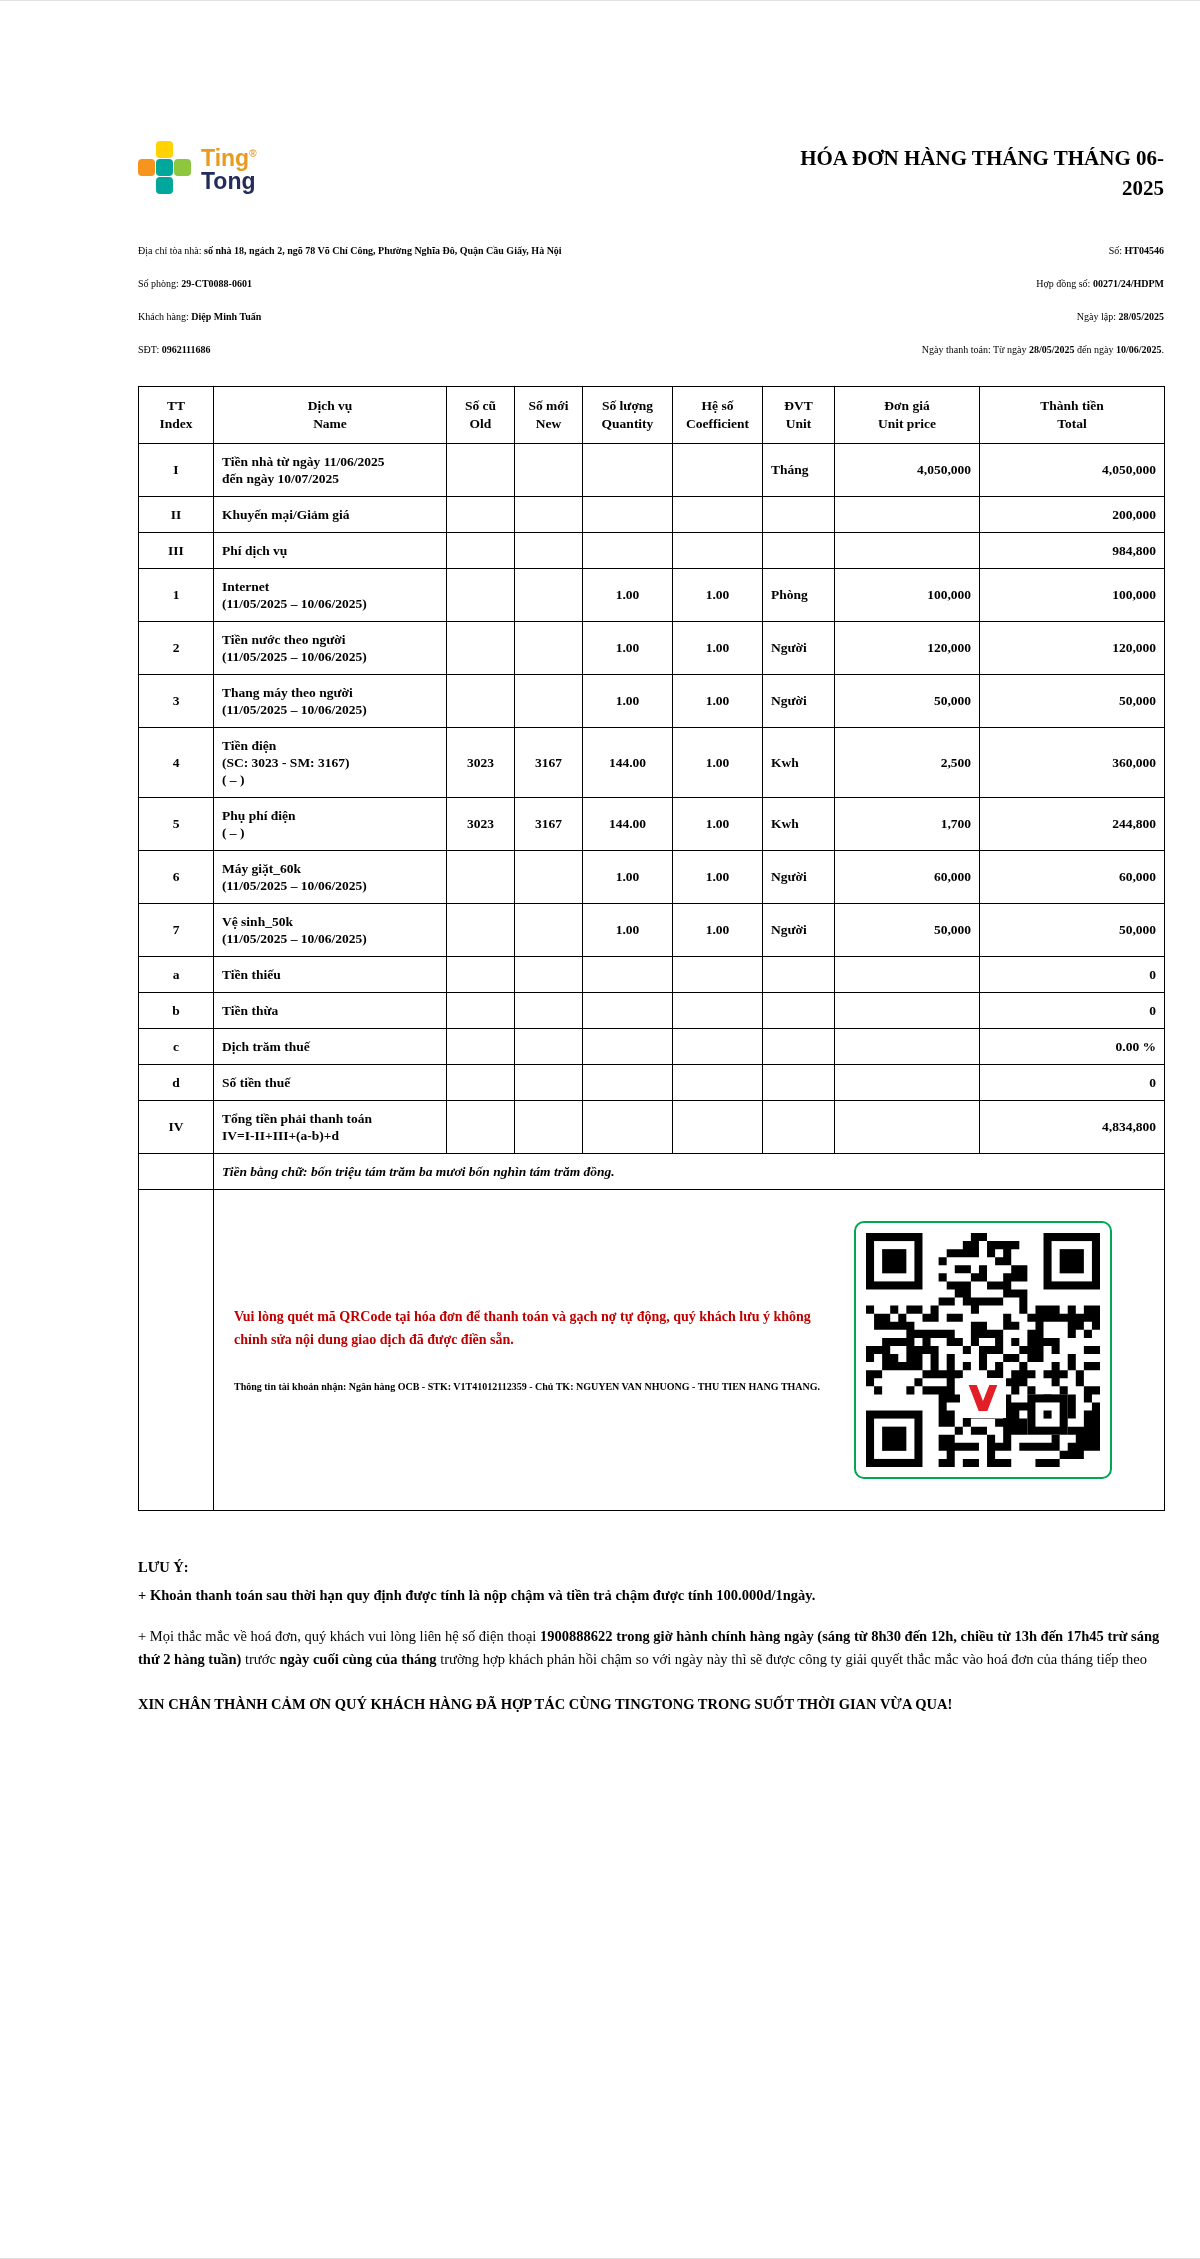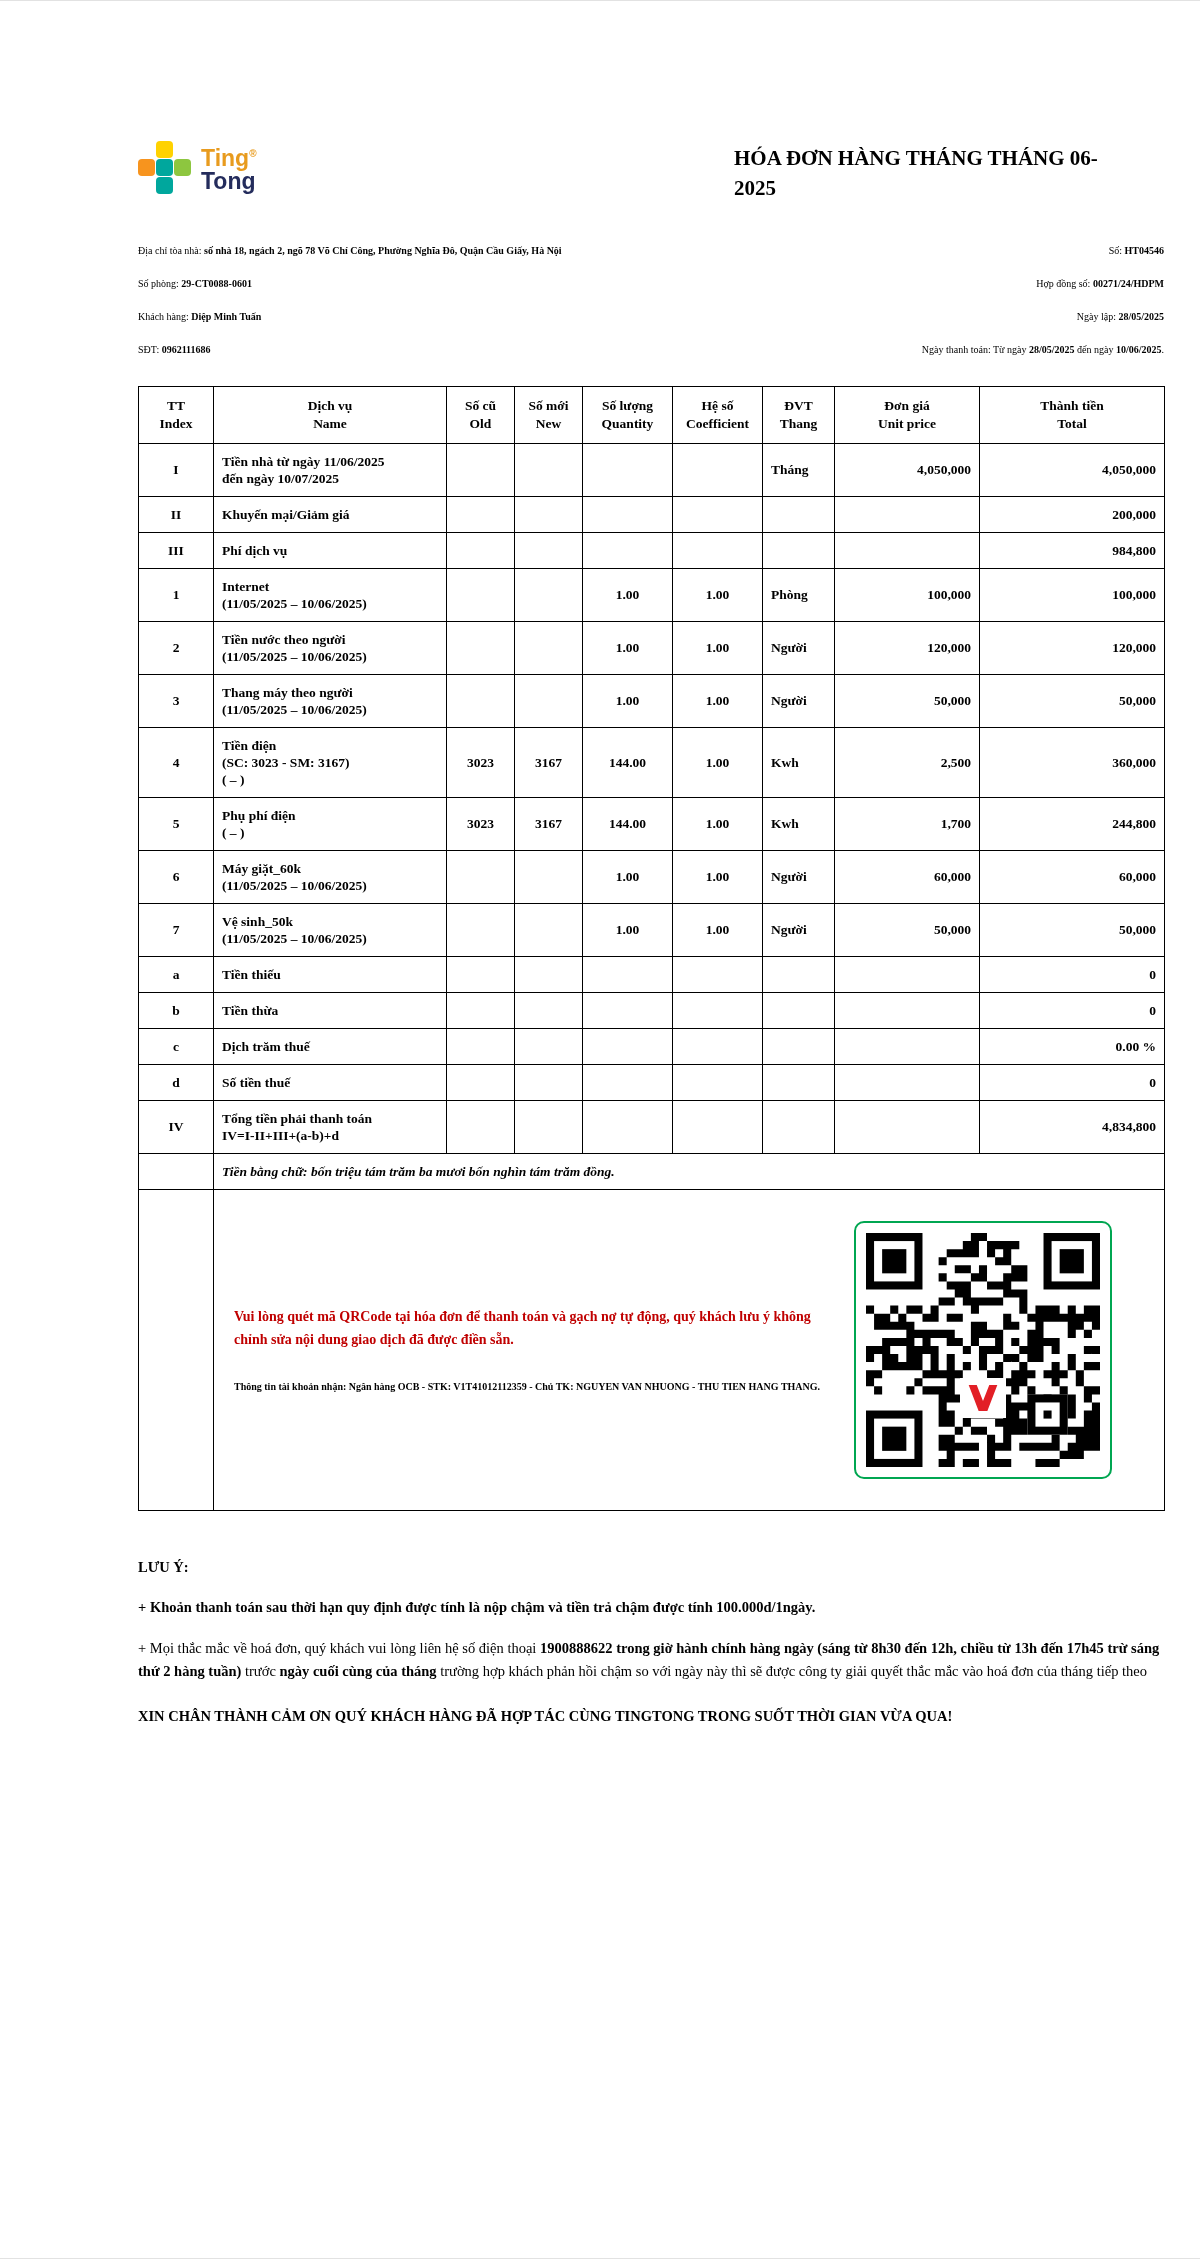--- a/index.html
+++ b/index.html
@@ -16,21 +16,21 @@
   .logo-icon span { border-radius:4px; display:block; }
   .sq-top    { grid-area:1/2; background:var(--yellow); }
   .sq-left   { grid-area:2/1; background:var(--orange); }
   .sq-center { grid-area:2/2; background:var(--teal); }
   .sq-right  { grid-area:2/3; background:var(--lime); }
   .sq-bottom { grid-area:3/2; background:var(--teal); }
   .logo-text { font-family:"Liberation Sans", sans-serif; font-weight:bold; font-size:23px; line-height:23px; }
   .ting { color:var(--gold); }
   .ting sup { font-size:10px; vertical-align:super; }
   .tong { color:var(--navy); }
-  .title { width:430px; text-align:left; font-size:21px; font-weight:bold; line-height:1.45; padding-top:2px; }
+  .title { width:430px; text-align:right; font-size:21px; font-weight:bold; line-height:1.45; padding-top:2px; }
 
   
   .info-row { display:flex; justify-content:space-between; margin-top:30px; font-size:10px; line-height:33px; }
   .info-left { width:458px; }
   .info-right { flex:1; text-align:right; }
   .bold { font-weight:bold; }
 
   
   table.invoice-table { width:100%; border-collapse:collapse; table-layout:fixed; margin-top:20px;
                         font-size:13.5px; }
@@ -51,21 +51,21 @@
   .pay-account { margin-top:28px; font-size:10px; line-height:1.65; }
   .qr-wrap { margin-left:auto; margin-right:30px; width:258px; height:258px;
              border:2px solid var(--green); border-radius:10px; padding:10px; position:relative; background:#fff; }
   .qr-wrap svg.qr { width:100%; height:100%; display:block; }
   .qr-logo { position:absolute; left:50%; top:69%; transform:translate(-50%,-50%);
              width:46px; height:40px; background:#fff; display:flex; align-items:center; justify-content:center; }
   .qr-logo svg { width:34px; height:30px; }
 
   
   .notes { margin-top:48px; font-size:14.5px; }
-  .notes-title { font-weight:bold; margin-bottom:20px; }
+  .notes-title { font-weight:bold; margin-bottom:8px; }
   .note { line-height:1.6; margin-bottom:18px; }
   .note-bold { font-weight:bold; }
   .thanks { font-weight:bold; line-height:1.6; max-width:1000px; margin-top:22px; }
 </style>
 </head>
 <body>
 
 <div class="page">
   <div class="content">
 
@@ -137,21 +137,21 @@
             <th>
               <div>Số lượng</div>
               <div>Quantity</div>
             </th>
             <th>
               <div>Hệ số</div>
               <div>Coefficient</div>
             </th>
             <th>
               <div>ĐVT</div>
-              <div>Thang</div>
+              <div>Unit</div>
             </th>
             <th>
               <div>Đơn giá</div>
               <div>Unit price</div>
             </th>
             <th>
               <div>Thành tiền</div>
               <div>Total</div>
             </th>
           </tr>

